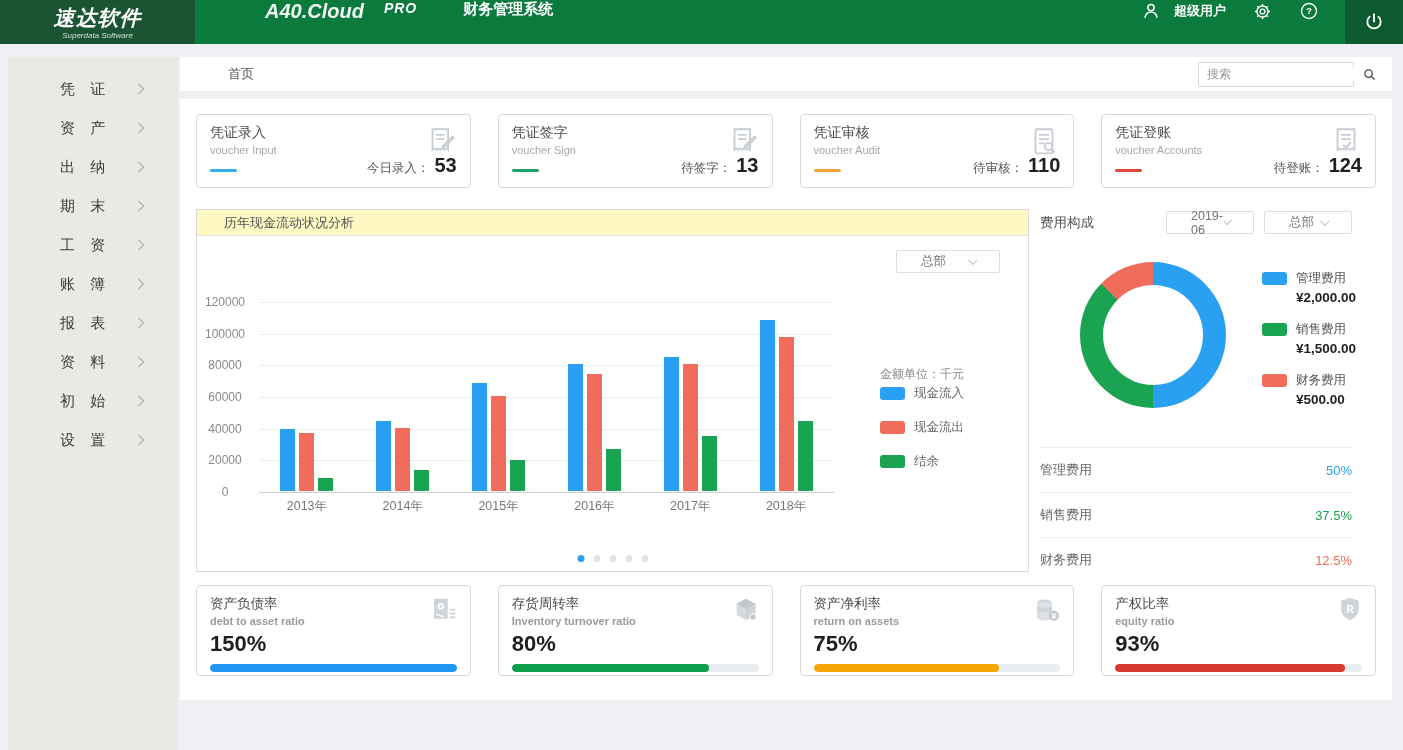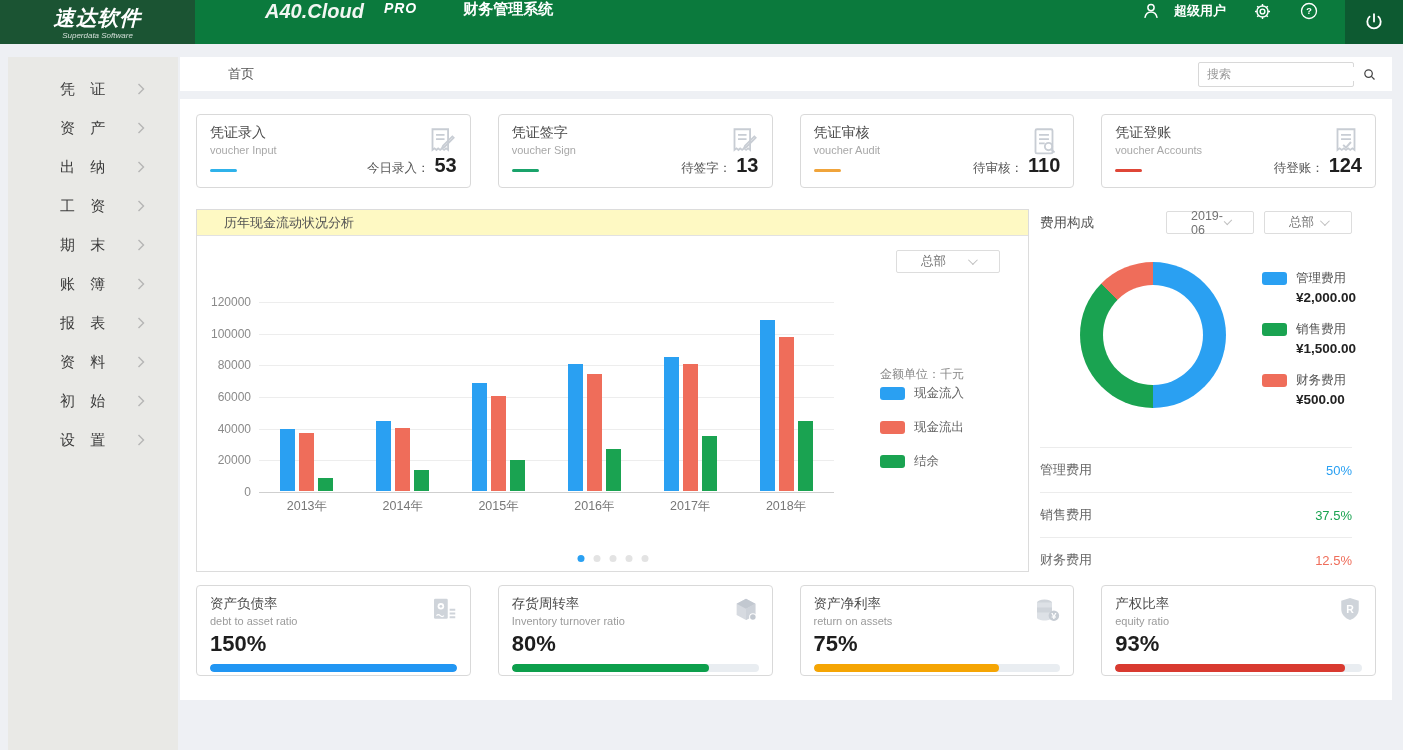--- a/index.html
+++ b/index.html
@@ -49,21 +49,21 @@
   .mid-row { display:flex; gap:11px; margin-top:21px; height:363px; }
   .chart-panel { width:833px; border:1px solid #dcdcdc; background:#fff; }
   .chart-head { height:26px; background:#fef9c3; border-bottom:1px solid #e2e2e2; display:flex; align-items:center; padding-left:27px; font-size:13px; color:#555; }
   .chart-body { position:relative; height:335px; }
   .select { height:23px; border:1px solid #ddd; border-radius:2px; display:flex; align-items:center; justify-content:space-between; padding:0 24px; font-size:12.5px; color:#737373; background:#fff; cursor:pointer; }
   .branch-select { position:absolute; top:14px; right:28px; width:104px; }
   .caret { width:7px; height:7px; border-right:1.5px solid #c0c0c0; border-bottom:1.5px solid #c0c0c0; transform:rotate(45deg) translateY(-2px); }
   .plot { position:absolute; left:62px; top:66px; width:575px; height:190px; }
   .gridline { position:absolute; left:0; right:0; height:1px; background:#ededed; }
   .gridline.axis { background:#cfcfcf; }
-  .ytick { position:absolute; left:-60px; width:52px; text-align:right; font-size:12px; color:#8a8a8a; }
+  .ytick { position:absolute; left:-60px; width:52px; text-align:center; font-size:12px; color:#8a8a8a; }
   .bars { position:absolute; left:0; right:0; bottom:1px; top:0; display:flex; }
   .bar-group { flex:1; display:flex; justify-content:center; align-items:flex-end; gap:4px; }
   .bar { width:15px; }
   .xlabels { position:absolute; left:62px; top:262px; width:575px; display:flex; }
   .xlabel { flex:1; text-align:center; font-size:12.5px; color:#777; }
   .legend-box { position:absolute; right:26px; top:130px; width:122px; }
   .unit-note { font-size:12px; color:#888; margin-bottom:2px; }
   .legend-item { display:flex; align-items:center; margin-bottom:17px; }
   .legend-swatch { width:25px; height:13px; border-radius:3px; margin-right:9px; }
   .legend-label { font-size:12.5px; color:#666; }
@@ -85,21 +85,21 @@
   .dl-name { font-size:12.5px; color:#555; }
   .dl-amount { font-size:13.5px; font-weight:bold; color:#222; margin-top:3px; }
   .exp-rows { margin-top:24px; padding-right:24px; }
   .exp-row { height:45px; border-top:1px solid #ececec; display:flex; align-items:center; justify-content:space-between; }
   .exp-row-label { font-size:13px; color:#666; }
   .exp-row-pct { font-size:13px; }
   
   .ratio-row { display:grid; grid-template-columns:repeat(4,1fr); gap:27px; margin-top:13px; }
   .rcard { height:91px; border:1px solid #d9d9d9; border-radius:4px; padding:9px 13px; position:relative; background:#fff; }
   .r-title { font-size:13.5px; color:#4a4a4a; }
-  .r-sub { font-size:11px; color:#9b9b9b; margin-top:2px; }
+  .r-sub { font-size:11px; color:#9b9b9b; margin-top:2px;font-weight:bold; }
   .r-value { font-size:22px; font-weight:bold; color:#1e1e1e; margin-top:4px; }
   .r-track { margin-top:7px; height:8px; border-radius:4px; background:#e9edf1; overflow:hidden; }
   .r-fill { height:100%; border-radius:4px; }
   .r-icon { position:absolute; top:9px; right:11px; }
 </style>
 </head>
 <body>
 
 <div class="app-header">
   <div class="logo-block">
@@ -158,27 +158,27 @@
           <path d="M1.5 1l5 5-5 5"></path>
         </svg></div>
     </div>
     <div class="side-item">
       <div class="side-label">出 纳</div>
       <div><svg width="8" height="12" viewBox="0 0 8 12" fill="none" stroke="#b5b5b5" stroke-width="1.4">
           <path d="M1.5 1l5 5-5 5"></path>
         </svg></div>
     </div>
     <div class="side-item">
+      <div class="side-label">期 末</div>
+      <div><svg width="8" height="12" viewBox="0 0 8 12" fill="none" stroke="#b5b5b5" stroke-width="1.4">
+          <path d="M1.5 1l5 5-5 5"></path>
+        </svg></div>
+    </div>
+    <div class="side-item">
       <div class="side-label">工 资</div>
-      <div><svg width="8" height="12" viewBox="0 0 8 12" fill="none" stroke="#b5b5b5" stroke-width="1.4">
-          <path d="M1.5 1l5 5-5 5"></path>
-        </svg></div>
-    </div>
-    <div class="side-item">
-      <div class="side-label">期 末</div>
       <div><svg width="8" height="12" viewBox="0 0 8 12" fill="none" stroke="#b5b5b5" stroke-width="1.4">
           <path d="M1.5 1l5 5-5 5"></path>
         </svg></div>
     </div>
     <div class="side-item">
       <div class="side-label">账 簿</div>
       <div><svg width="8" height="12" viewBox="0 0 8 12" fill="none" stroke="#b5b5b5" stroke-width="1.4">
           <path d="M1.5 1l5 5-5 5"></path>
         </svg></div>
     </div>

